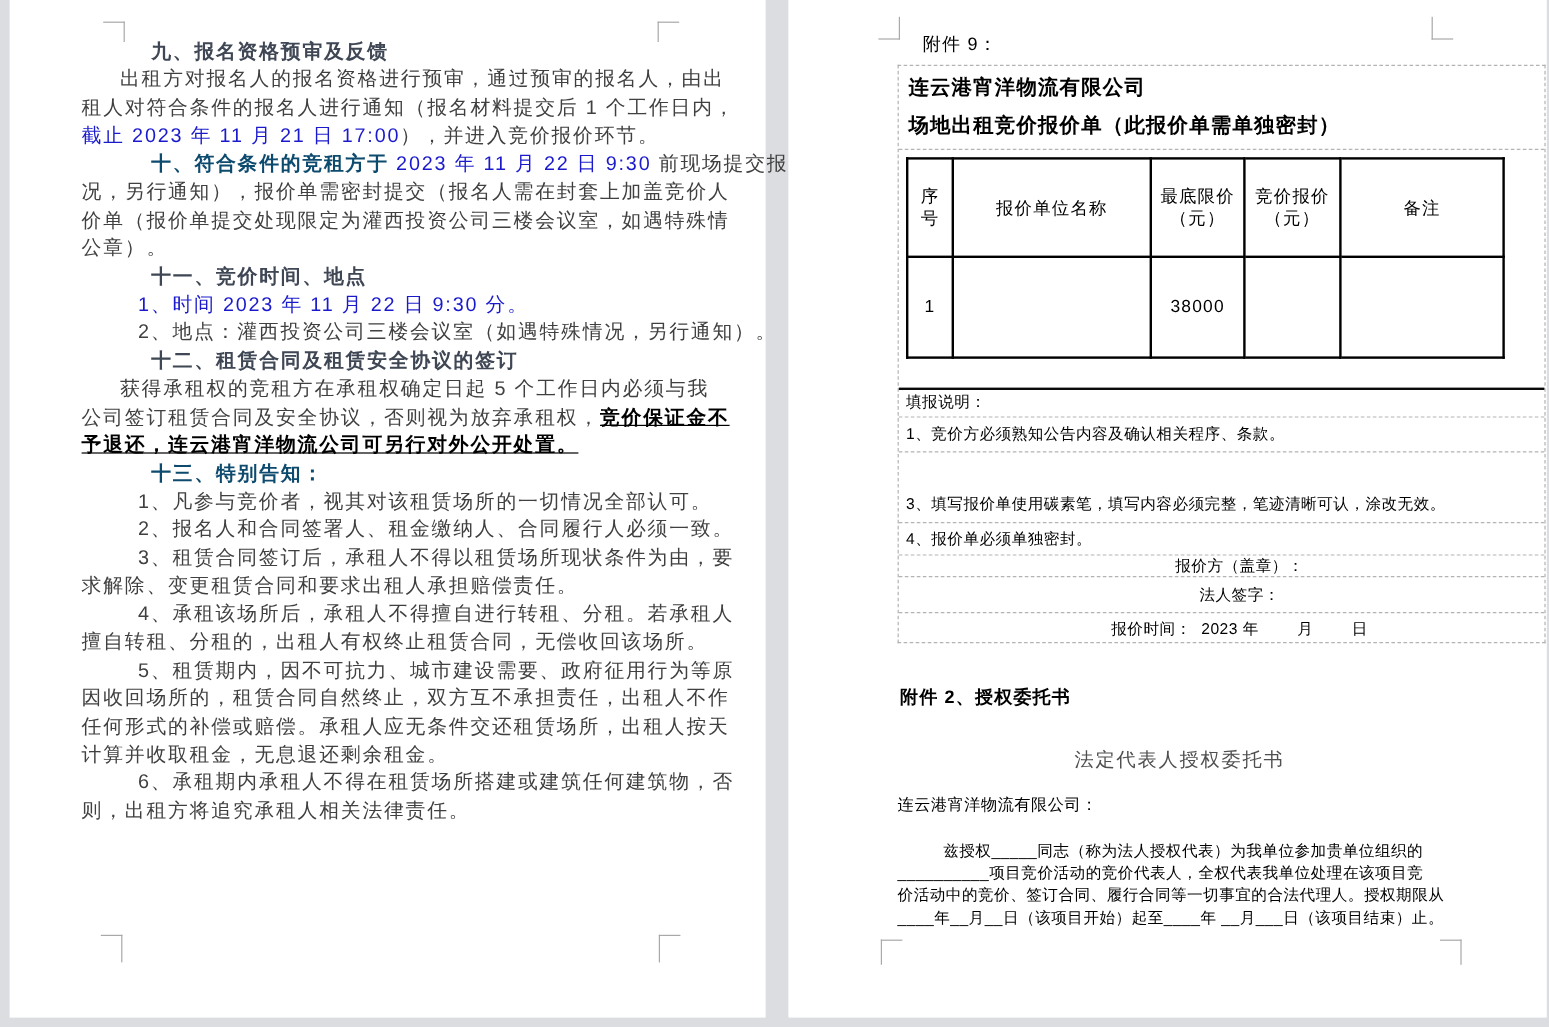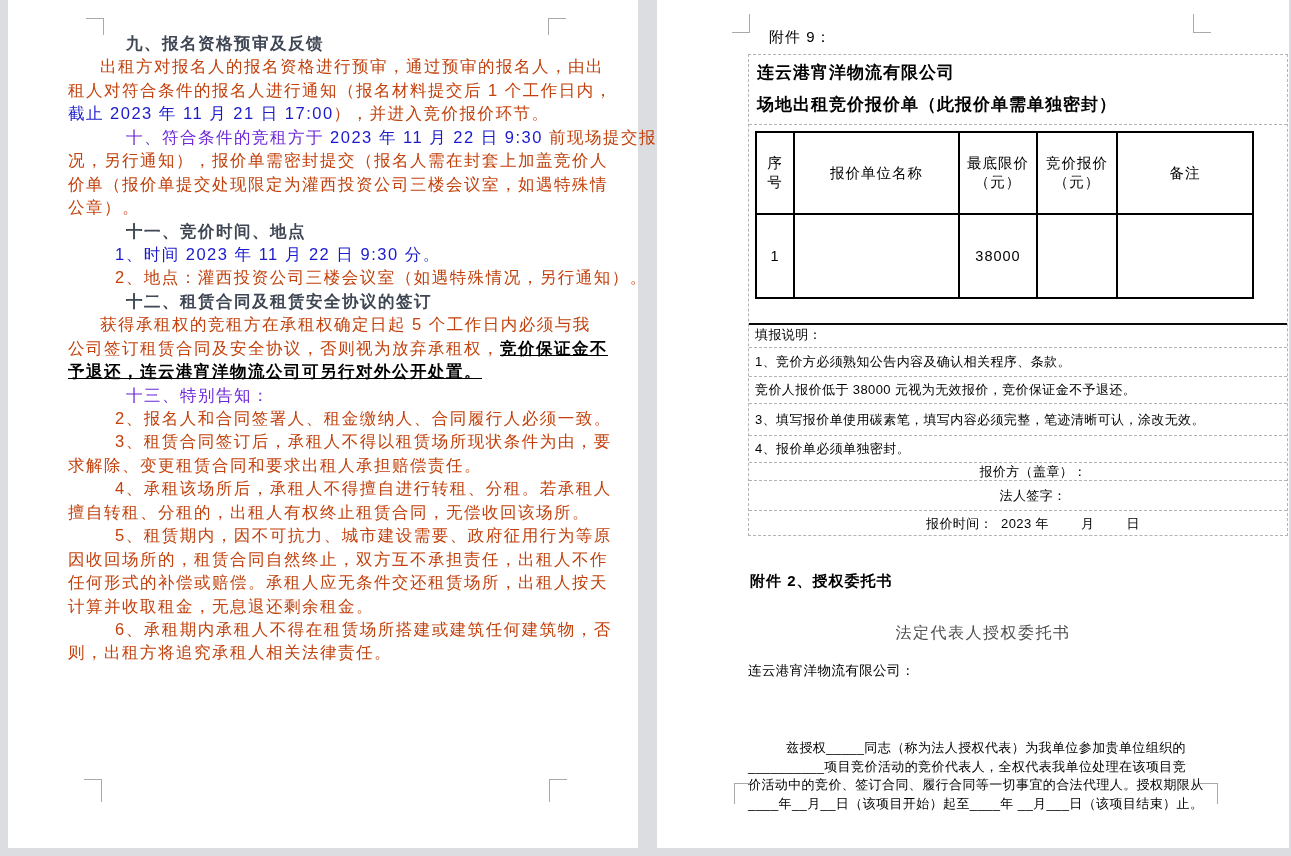--- a/index.html
+++ b/index.html
@@ -9,23 +9,23 @@
   #page-left{left:8px;width:630px;}
   #page-right{left:657px;width:632px;}
 
   
   .doc-lines{position:absolute;left:60px;top:32px;width:552px;}
   .line{height:23.45px;line-height:23.45px;font-size:16.5px;letter-spacing:1.5px;
         white-space:nowrap;color:#000;}
   .ind-L{padding-left:58px;}   
   .ind-P{padding-left:32px;}   
   .ind-N{padding-left:47px;}   
-  .seg-n{color:#c2410c;text-align:right;}
+  .seg-n{color:#404040;text-align:right;}
   .seg-b{color:#1a1acc;}
-  .seg-k{font-weight:normal;color:#6d28d9;}
+  .seg-k{font-weight:bold;color:#0c4a6e;}
   .seg-h{font-weight:bold;color:#3f4654;}
   .seg-u{font-weight:bold;color:#000;text-decoration:underline;}
 
   
   .att1-label{position:absolute;left:112px;top:28px;font-size:15px;letter-spacing:1px;}
   .dash-box{position:absolute;left:91px;top:54px;width:540px;height:482px;
             border:1px dashed #b3b3b3;box-sizing:border-box;}
   .box-title{position:absolute;left:8px;font-size:17px;font-weight:bold;letter-spacing:1px;white-space:nowrap;}
   .bt1{top:6px;}
   .bt2{top:38px;}
@@ -42,21 +42,21 @@
   .note-row.dashed{border-bottom:1px dashed #b3b3b3;}
   .note-row.centered{justify-content:center;padding-left:30px;}
   .nr1{top:268px;height:25px;} .nr2{top:293px;height:29px;} .nr3{top:322px;height:27px;}
   .nr4{top:349px;height:32px;} .nr5{top:381px;height:27px;} .nr6{top:408px;height:18px;}
   .nr7{top:426px;height:30px;} .nr8{top:456px;height:26px;}
 
   .att2-title{position:absolute;left:93px;top:572px;font-size:15px;font-weight:bold;letter-spacing:1px;}
   .poa-title{position:absolute;left:91px;top:623px;width:470px;text-align:center;
              font-size:16px;color:#4f4f4f;letter-spacing:1.5px;}
   .poa-salutation{position:absolute;left:91px;top:662px;font-size:13.5px;letter-spacing:.4px;}
-  .poa-para{position:absolute;left:91px;top:700px;width:478px;margin-top:39px;}
+  .poa-para{position:absolute;left:91px;top:700px;width:478px;}
   .poa-para .pline{height:18.6px;line-height:18.6px;font-size:13px;letter-spacing:.4px;white-space:nowrap;}
   .poa-para .pline:first-child{padding-left:38px;}
 
   
   .mark{position:absolute;width:17px;height:16px;}
   .m-tr1{border-top:1px solid #a9a9a9;border-right:1px solid #a9a9a9;}
   .m-tl1{border-top:1px solid #a9a9a9;border-left:1px solid #a9a9a9;}
   .m-br1{border-bottom:1px solid #a9a9a9;border-right:1px solid #a9a9a9;}
   .m-bl1{border-bottom:1px solid #a9a9a9;border-left:1px solid #a9a9a9;}
 </style>
@@ -76,20 +76,21 @@
         <div class="line ind-0"><span class="seg-n">价单（报价单提交处现限定为灌西投资公司三楼会议室，如遇特殊情</span></div>
         <div class="line ind-0"><span class="seg-n">公章）。</span></div>
         <div class="line ind-L"><span class="seg-h">十一、竞价时间、地点</span></div>
         <div class="line ind-N"><span class="seg-b">1、时间 2023 年 11 月 22 日 9:30 分。</span></div>
         <div class="line ind-N"><span class="seg-n">2、地点：灌西投资公司三楼会议室（如遇特殊情况，另行通知）。</span></div>
         <div class="line ind-L"><span class="seg-h">十二、租赁合同及租赁安全协议的签订</span></div>
         <div class="line ind-P"><span class="seg-n">获得承租权的竞租方在承租权确定日起 5 个工作日内必须与我</span></div>
         <div class="line ind-0"><span class="seg-n">公司签订租赁合同及安全协议，否则视为放弃承租权，</span><span class="seg-u">竞价保证金不</span></div>
         <div class="line ind-0"><span class="seg-u">予退还，连云港宵洋物流公司可另行对外公开处置。</span></div>
         <div class="line ind-L"><span class="seg-k">十三、特别告知：</span></div>
+        <div class="line ind-N"><span class="seg-n">1、凡参与竞价者，视其对该租赁场所的一切情况全部认可。</span></div>
         <div class="line ind-N"><span class="seg-n">2、报名人和合同签署人、租金缴纳人、合同履行人必须一致。</span></div>
         <div class="line ind-N"><span class="seg-n">3、租赁合同签订后，承租人不得以租赁场所现状条件为由，要</span></div>
         <div class="line ind-0"><span class="seg-n">求解除、变更租赁合同和要求出租人承担赔偿责任。</span></div>
         <div class="line ind-N"><span class="seg-n">4、承租该场所后，承租人不得擅自进行转租、分租。若承租人</span></div>
         <div class="line ind-0"><span class="seg-n">擅自转租、分租的，出租人有权终止租赁合同，无偿收回该场所。</span></div>
         <div class="line ind-N"><span class="seg-n">5、租赁期内，因不可抗力、城市建设需要、政府征用行为等原</span></div>
         <div class="line ind-0"><span class="seg-n">因收回场所的，租赁合同自然终止，双方互不承担责任，出租人不作</span></div>
         <div class="line ind-0"><span class="seg-n">任何形式的补偿或赔偿。承租人应无条件交还租赁场所，出租人按天</span></div>
         <div class="line ind-0"><span class="seg-n">计算并收取租金，无息退还剩余租金。</span></div>
         <div class="line ind-N"><span class="seg-n">6、承租期内承租人不得在租赁场所搭建或建筑任何建筑物，否</span></div>
@@ -132,21 +133,20 @@
               <td></td>
               <td></td>
             </tr>
           </tbody>
       </table>
 
       <div class="solid-sep"></div>
 
       <div class="note-row nr1 dashed">填报说明：</div>
       <div class="note-row nr2 dashed">1、竞价方必须熟知公告内容及确认相关程序、条款。</div>
-      <div class="note-row nr3 dashed">竞价人报价低于 38000 元视为无效报价，竞价保证金不予退还。</div>
       <div class="note-row nr4 dashed">3、填写报价单使用碳素笔，填写内容必须完整，笔迹清晰可认，涂改无效。</div>
       <div class="note-row nr5 dashed">4、报价单必须单独密封。</div>
       <div class="note-row nr6 dashed centered">报价方（盖章）：</div>
       <div class="note-row nr7 dashed centered">法人签字：</div>
       <div class="note-row nr8 centered">报价时间：  2023 年        月        日</div>
     </div>
 
     <div class="att2-title">附件 2、授权委托书</div>
     <div class="poa-title">法定代表人授权委托书</div>
     <div class="poa-salutation">连云港宵洋物流有限公司：</div>

